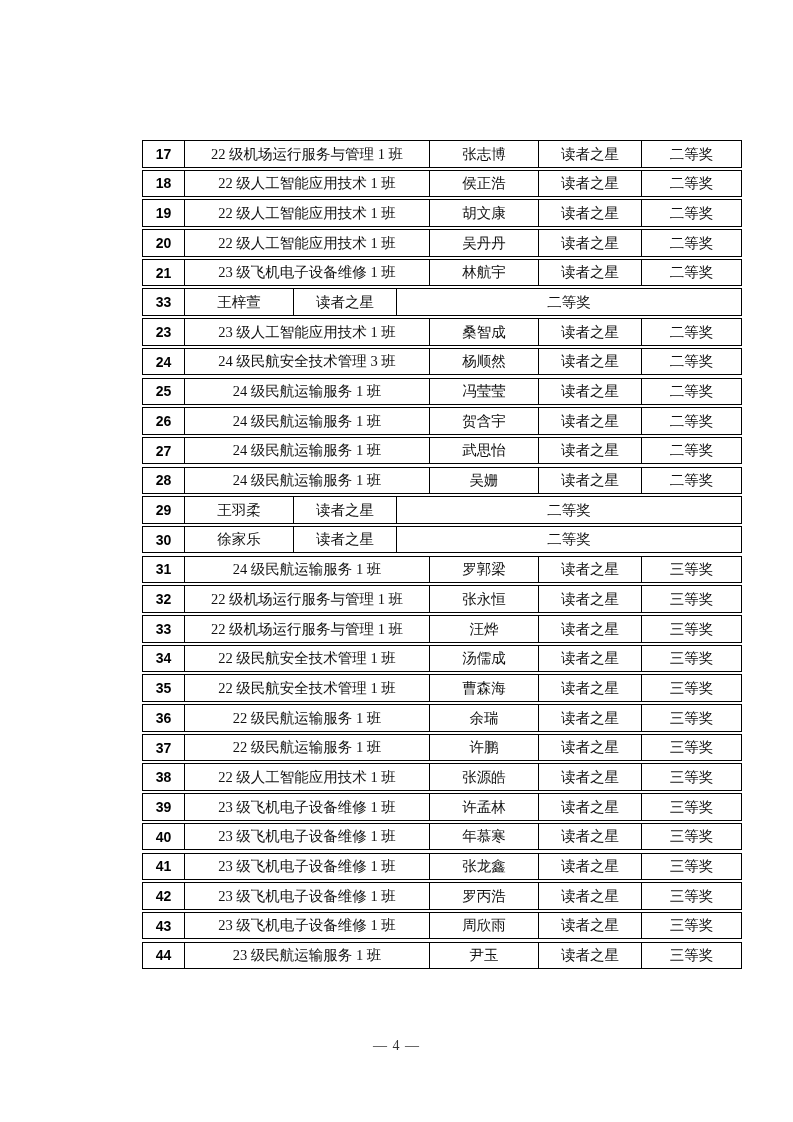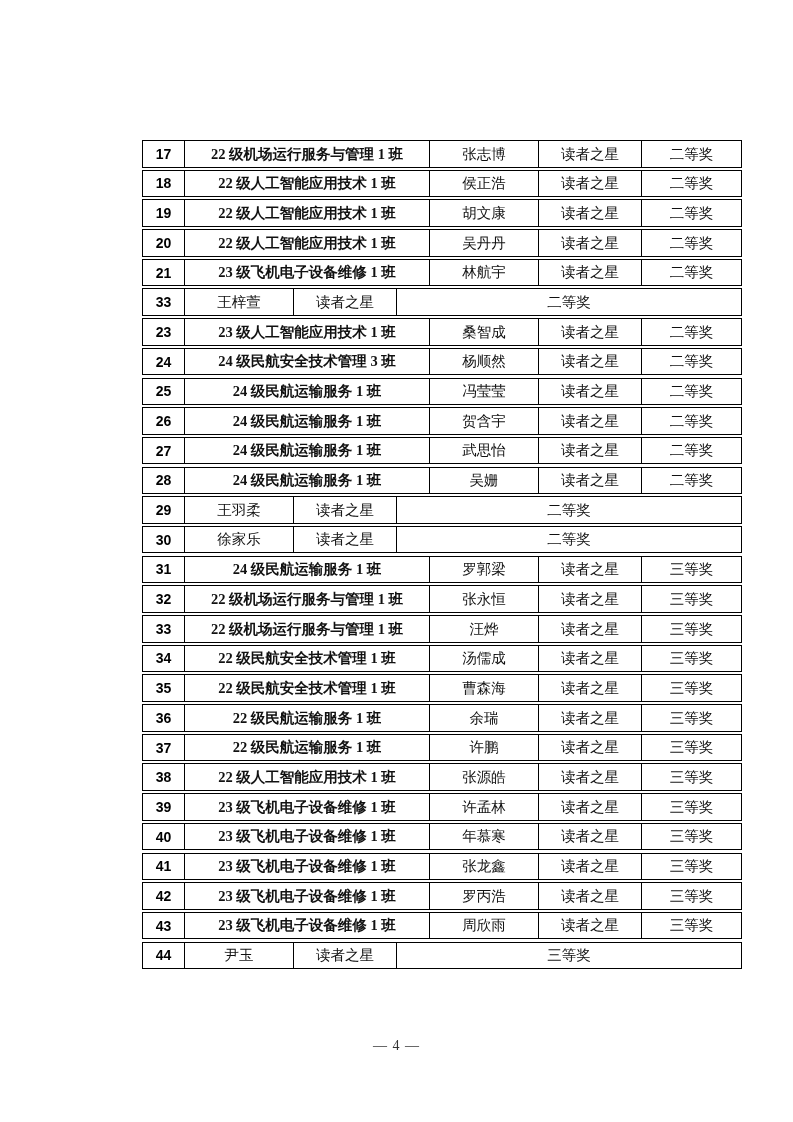--- a/index.html
+++ b/index.html
@@ -46,21 +46,21 @@
     color: #111111;
   }
   .t-cell:last-child { border-right: none; }
   .col-no {
     width: 42px;
     font-family: "Liberation Sans", sans-serif;
     font-weight: 700;
     font-size: 14px;
     color: #000000;
   }
-  .col-class  { width: 245px; font-weight: bold; }
+  .col-class  { width: 245px; }
   .col-name   { width: 109px; }
   .col-award  { width: 103px; }
   .col-prize  { flex: 1; text-align: right; }
   .page-footer {
     position: absolute;
     left: 0;
     top: 1038px;
     width: 100%;
     text-align: center;
     font-size: 14px;
@@ -283,20 +283,21 @@
   <div class="t-row">
     <div class="t-cell col-no">43</div>
     <div class="t-cell col-class">23 级飞机电子设备维修 1 班</div>
     <div class="t-cell col-name">周欣雨</div>
     <div class="t-cell col-award">读者之星</div>
     <div class="t-cell col-prize">三等奖</div>
   </div>
 
   <div class="t-row">
     <div class="t-cell col-no">44</div>
+    <div class="t-cell col-class">23 级民航运输服务 1 班</div>
     <div class="t-cell col-name">尹玉</div>
     <div class="t-cell col-award">读者之星</div>
     <div class="t-cell col-prize">三等奖</div>
   </div>
 </div>
 
   <div class="page-footer">— 4 —</div>
 </div>
 
 </body></html>

